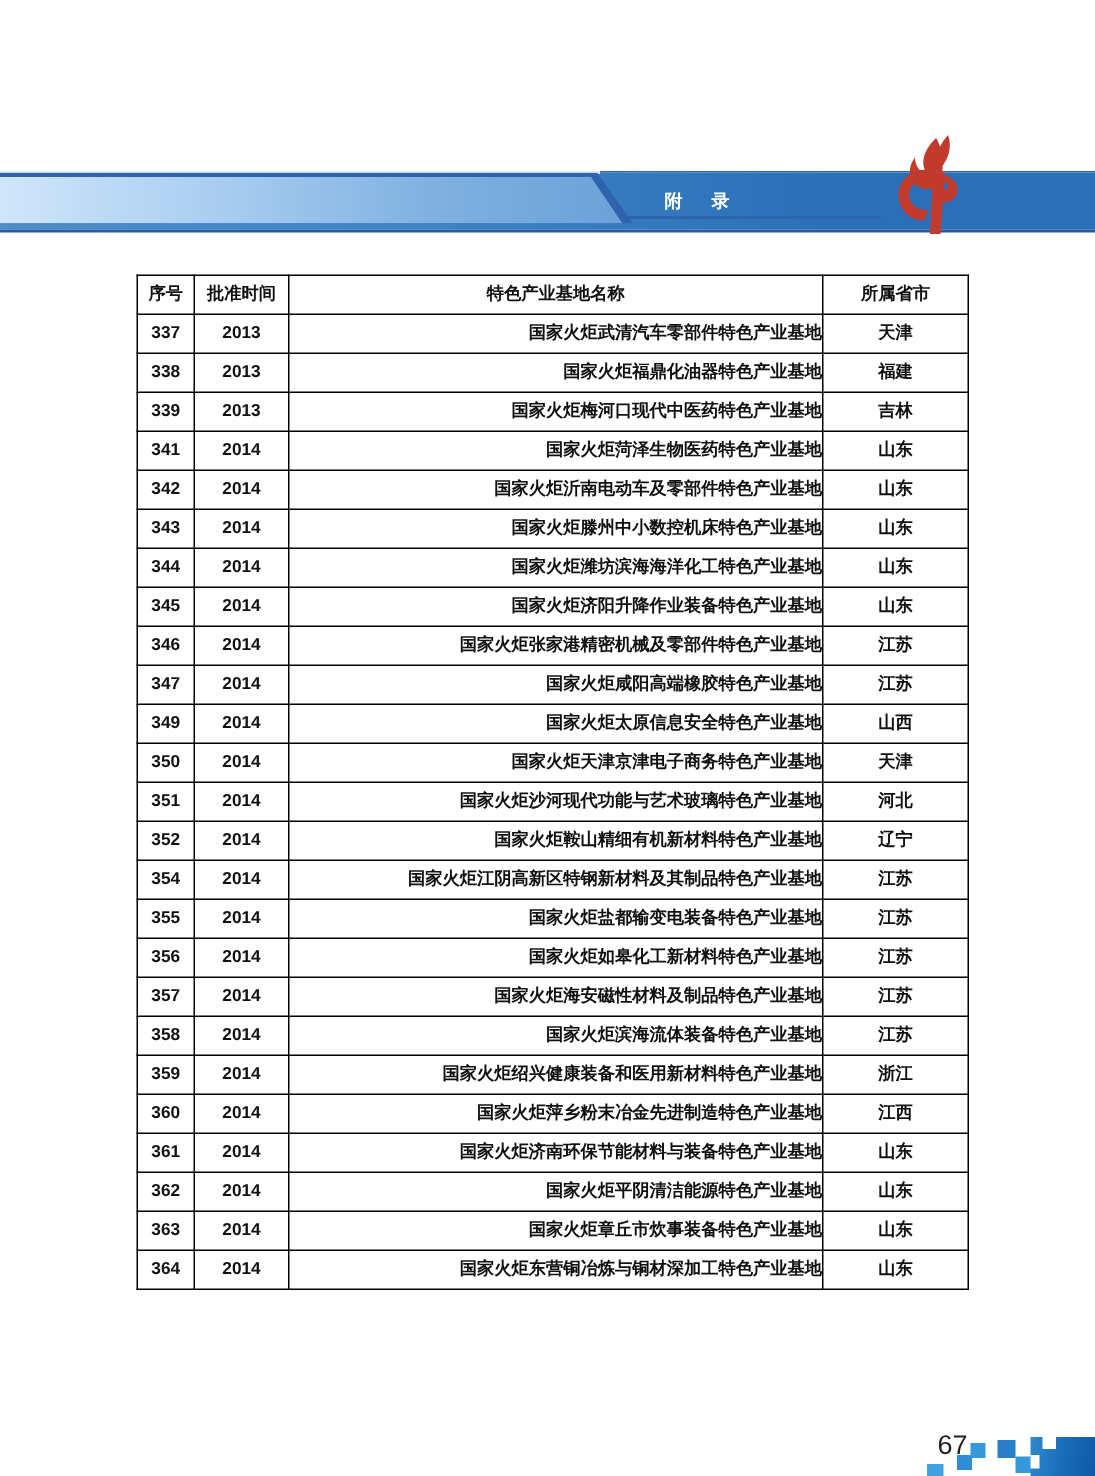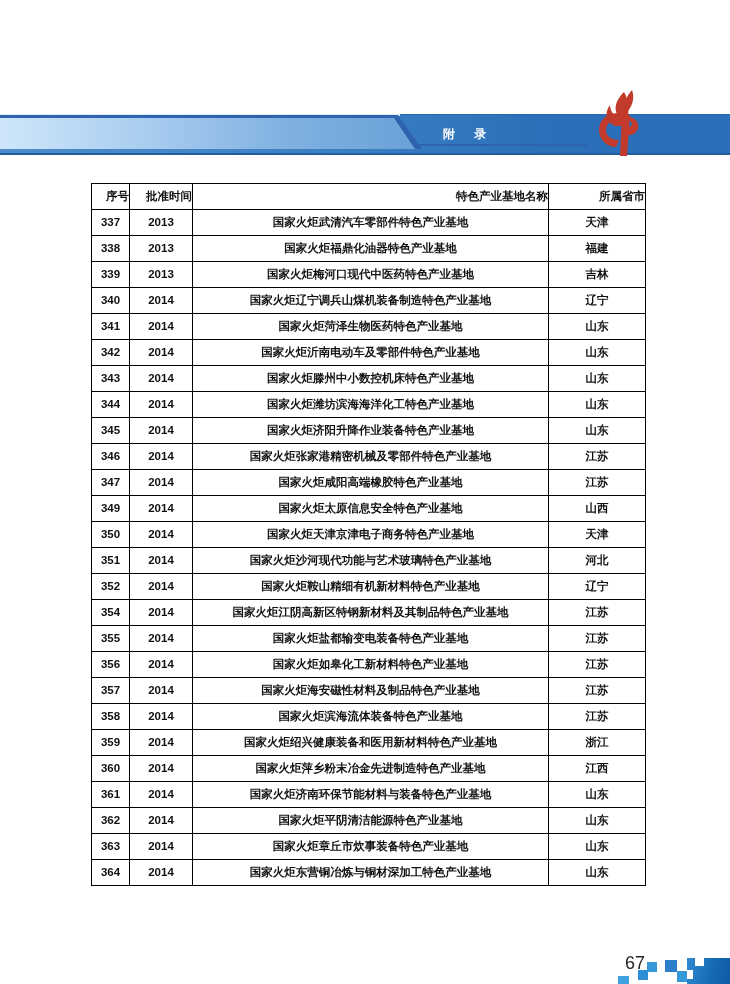--- a/index.html
+++ b/index.html
@@ -19,23 +19,23 @@
   .appendix-title{position:absolute;left:443px;top:86px;color:#ffffff;font-size:12px;
         font-weight:bold;letter-spacing:8px;white-space:nowrap;}
   .title-underline{position:absolute;left:417px;top:104px;width:170px;height:2px;background:#2f63ae;}
   .logo{position:absolute;left:591px;top:49px;width:60px;height:68px;}
 
   
   table.bases{position:absolute;left:91px;top:143px;width:554px;border-collapse:collapse;
         table-layout:fixed;font-size:11.5px;color:#111;}
   table.bases th,table.bases td{border:1px solid #000;font-weight:bold;height:25px;
         padding:0;line-height:1.1;}
-  table.bases th{text-align:right;}
+  table.bases th{text-align:center;}
   td.c0,td.c1,td.c3{text-align:center;}
-  td.c2{text-align:center;padding-left:11px;}
+  td.c2{text-align:right;padding-left:11px;}
   col.w0{width:38px;}col.w1{width:63px;}col.w2{width:356px;}col.w3{width:97px;}
 
   
   .page-number{position:absolute;left:625px;top:913px;font-size:18px;color:#222;}
   .sq{position:absolute;}
   .sq1{left:618px;top:936px;width:11px;height:11px;background:#41a1e0;}
   .sq2{left:638px;top:930px;width:10px;height:10px;background:#2e8dd4;}
   .sq3{left:647px;top:922px;width:10px;height:10px;background:#3598d8;}
   .sq4{left:665px;top:920px;width:12px;height:12px;background:#2b7fc8;}
   .sq5{left:677px;top:931px;width:11px;height:11px;background:#3598d8;}
@@ -94,26 +94,20 @@
           <td class="c2">国家火炬福鼎化油器特色产业基地</td>
           <td class="c3">福建</td>
         </tr>
         <tr>
           <td class="c0">339</td>
           <td class="c1">2013</td>
           <td class="c2">国家火炬梅河口现代中医药特色产业基地</td>
           <td class="c3">吉林</td>
         </tr>
         <tr>
-          <td class="c0">340</td>
-          <td class="c1">2014</td>
-          <td class="c2">国家火炬辽宁调兵山煤机装备制造特色产业基地</td>
-          <td class="c3">辽宁</td>
-        </tr>
-        <tr>
           <td class="c0">341</td>
           <td class="c1">2014</td>
           <td class="c2">国家火炬菏泽生物医药特色产业基地</td>
           <td class="c3">山东</td>
         </tr>
         <tr>
           <td class="c0">342</td>
           <td class="c1">2014</td>
           <td class="c2">国家火炬沂南电动车及零部件特色产业基地</td>
           <td class="c3">山东</td>

